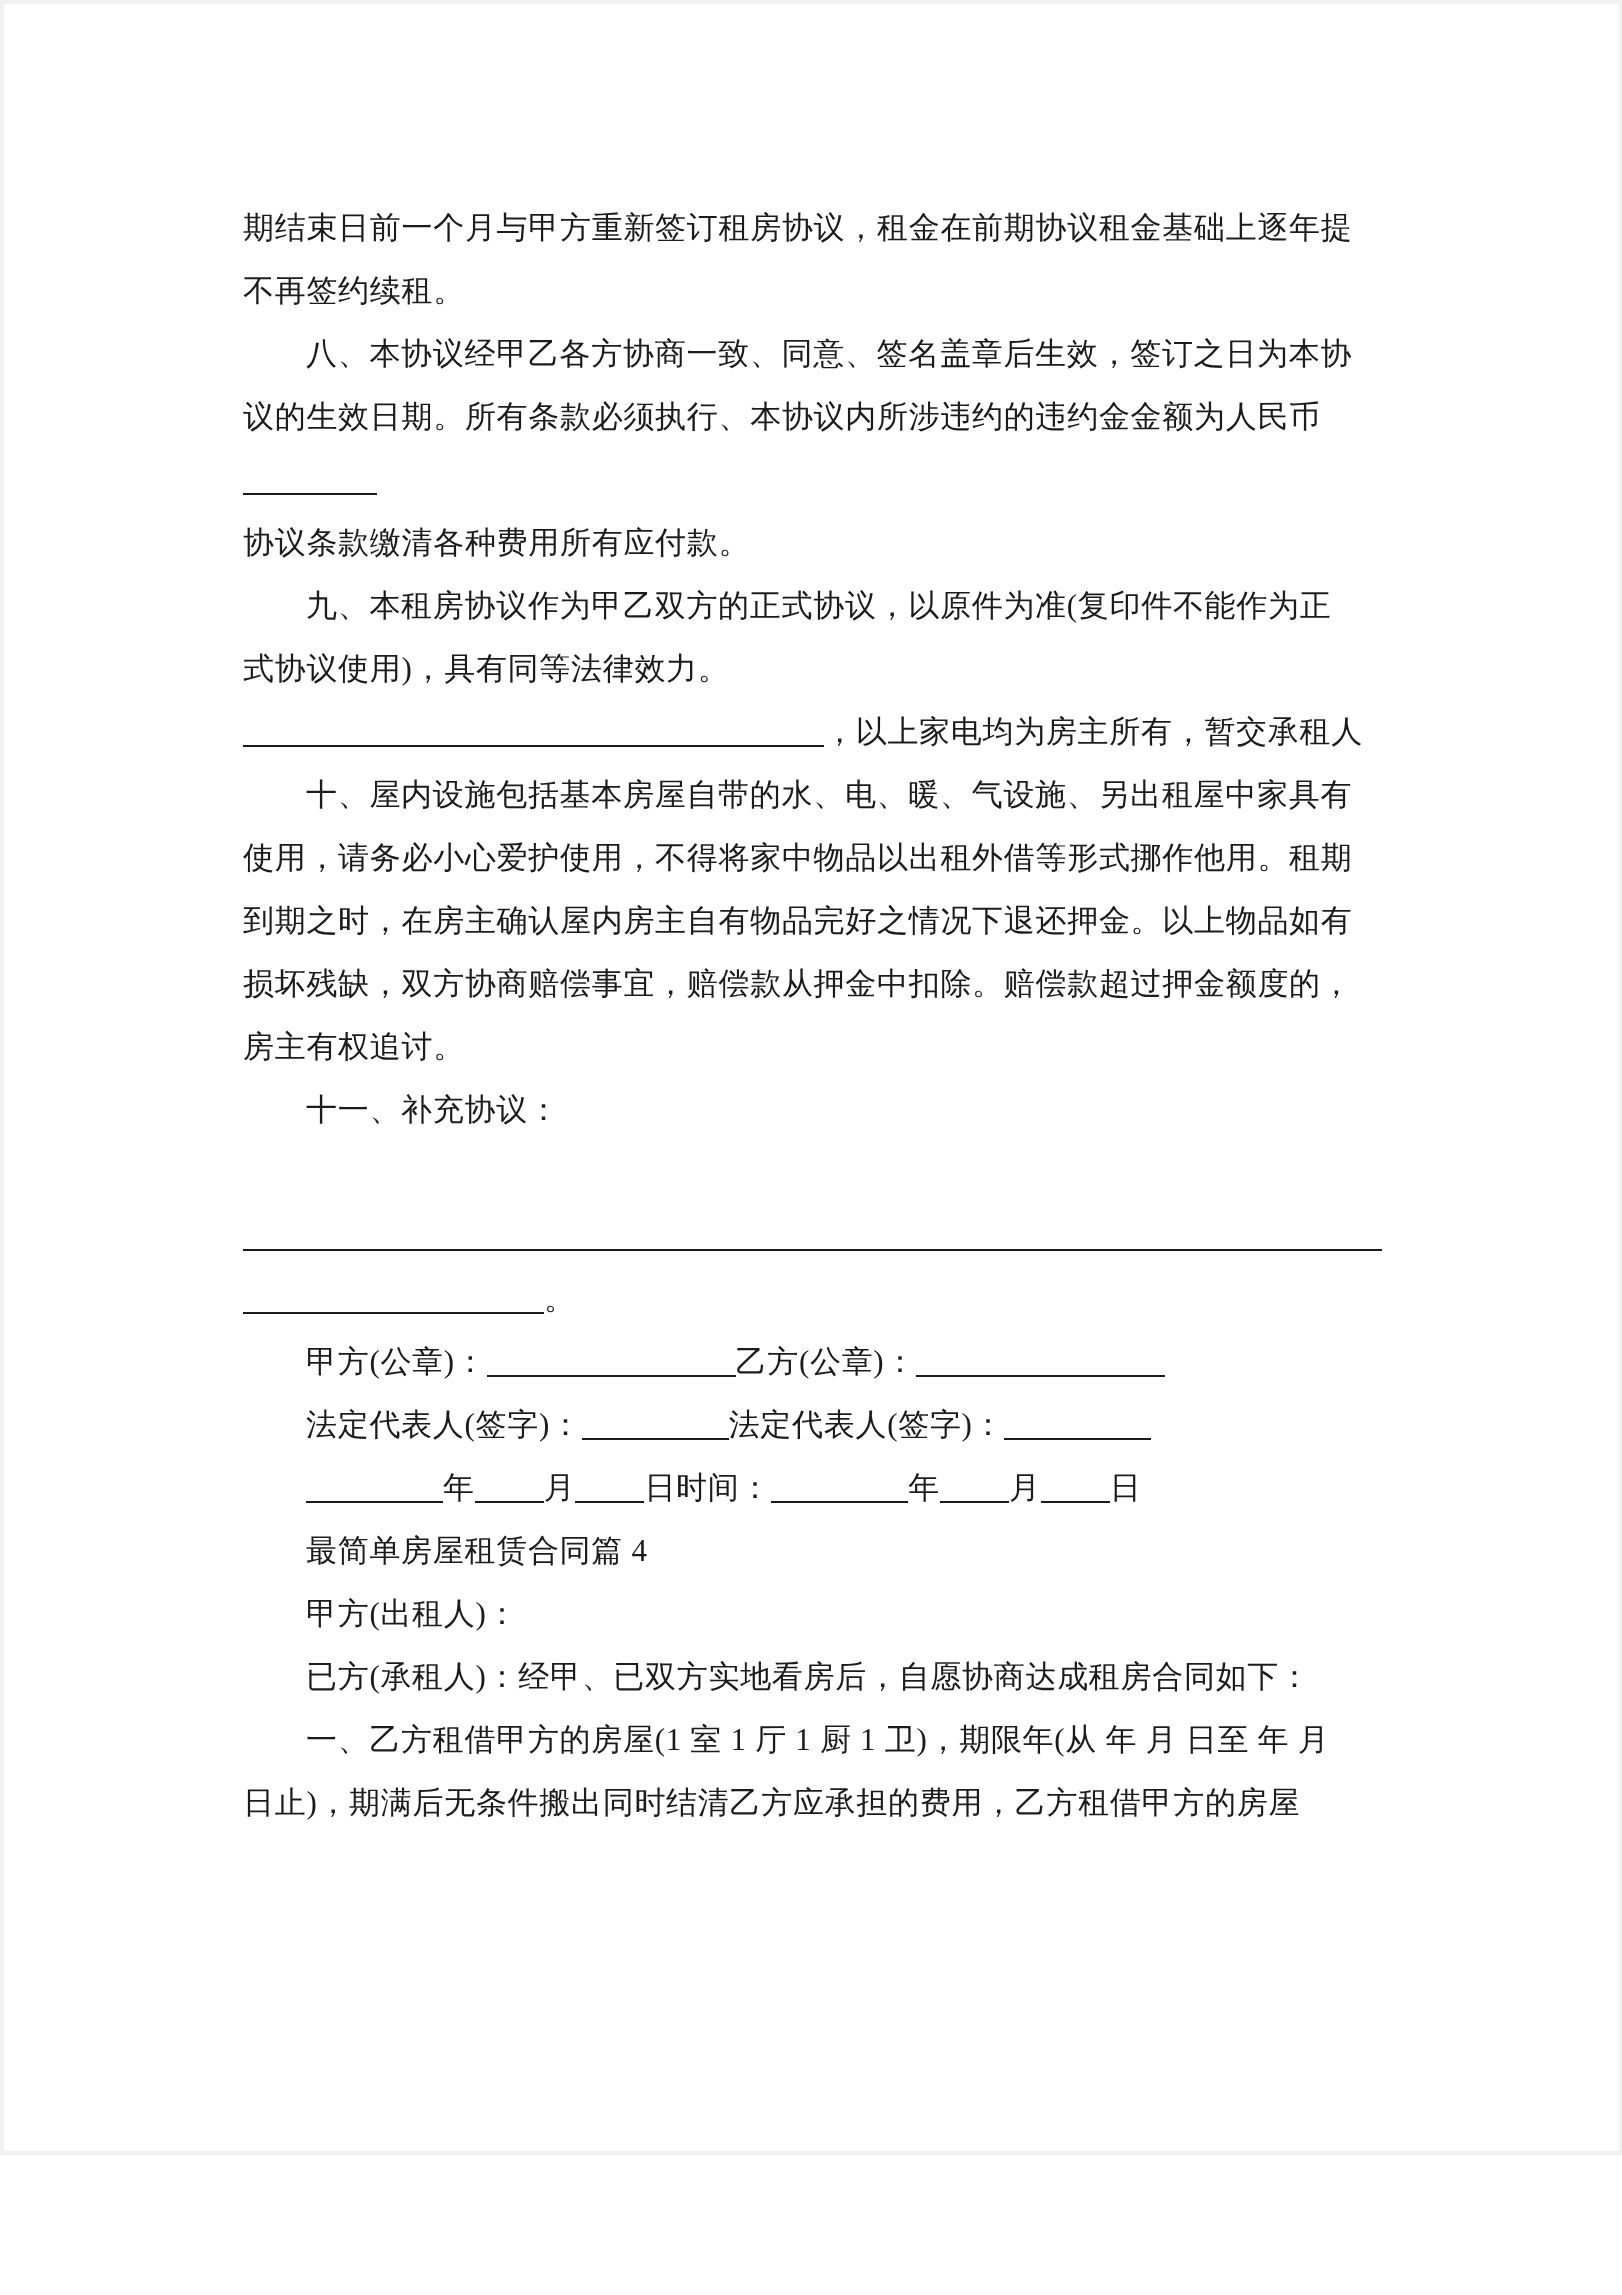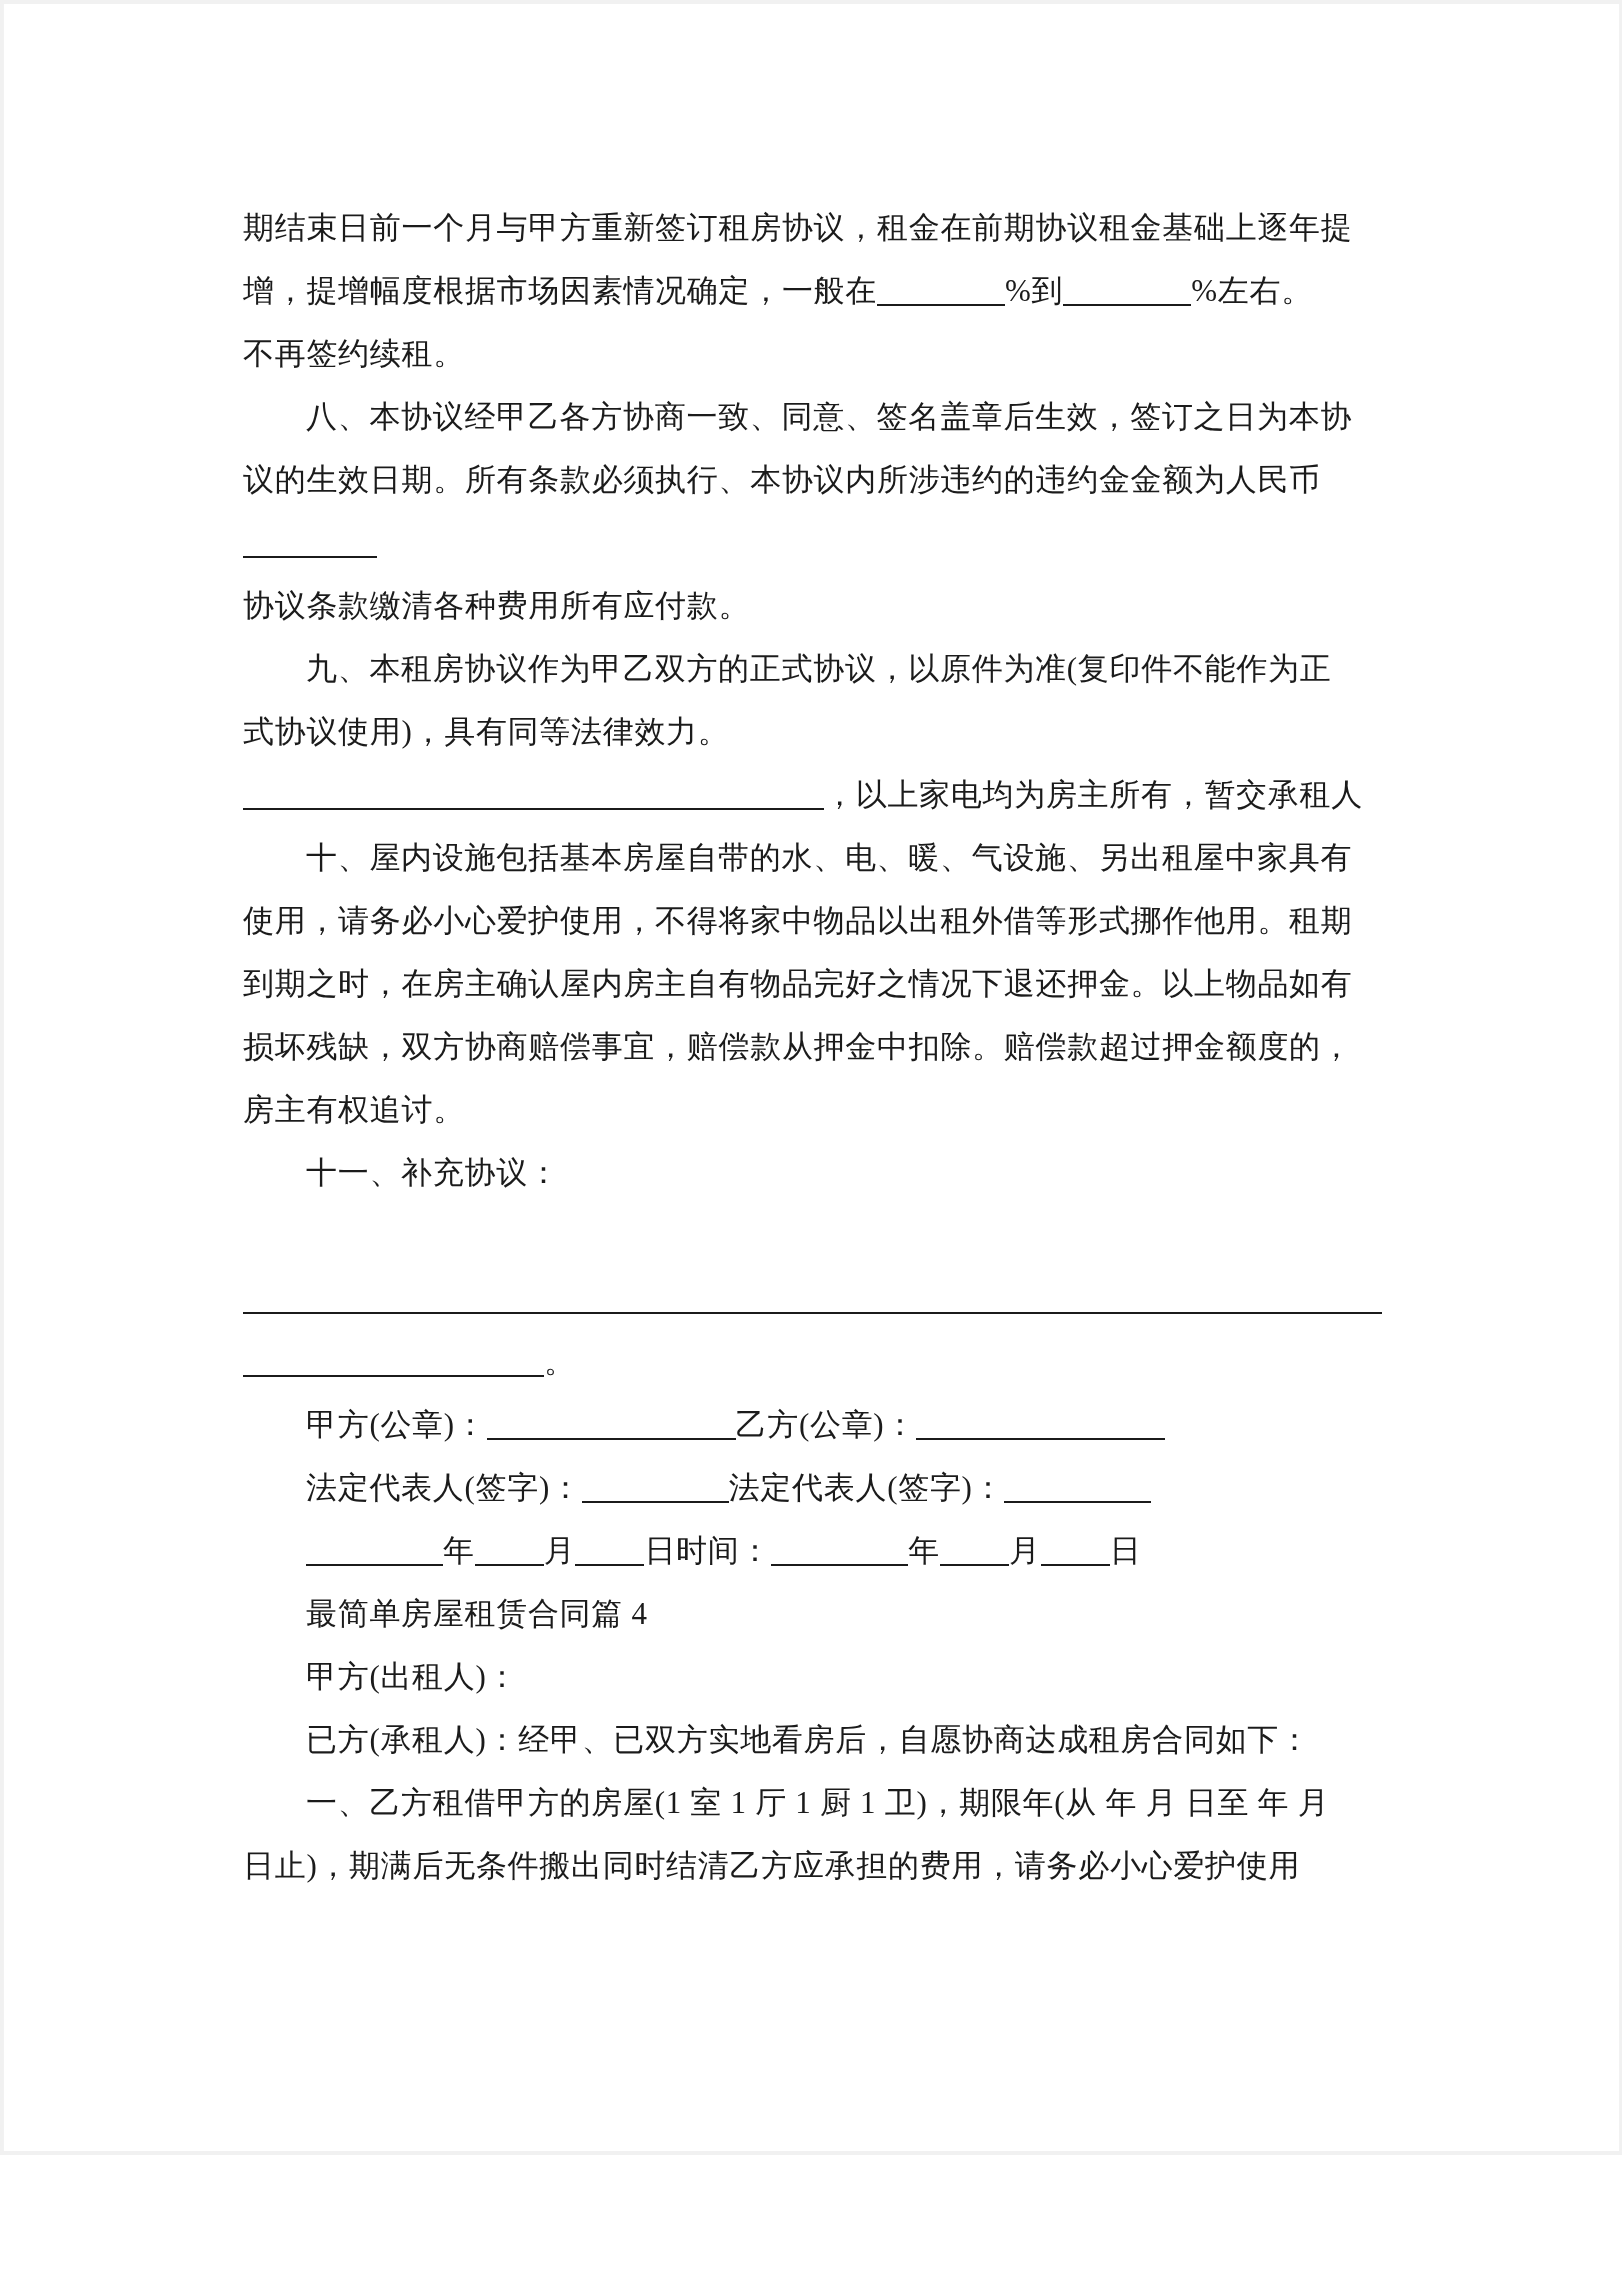--- a/index.html
+++ b/index.html
@@ -51,21 +51,20 @@
   .b-md    { width: 69px; }
   .b-supp  { width: 301px; }
   .b-full  { width: 1139px; }
 </style>
 </head>
 <body>
 
 <div class="page">
   <main class="doc" id="doc" style="color: rgb(27, 27, 27);">
       <div class="line"><span class="run">期结束日前一个月与甲方重新签订租房协议，租金在前期协议租金基础上逐年提</span></div>
-      <div class="line"><span class="run">增，提增幅度根据市场因素情况确定，一般在</span><span class="blank b-pct" style="border-bottom-color: rgb(27, 27, 27);"></span><span class="run">%到</span><span class="blank b-pct" style="border-bottom-color: rgb(27, 27, 27);"></span><span class="run">%左右。</span></div>
       <div class="line"><span class="run">不再签约续租。</span></div>
       <div class="line indent"><span class="run">八、本协议经甲乙各方协商一致、同意、签名盖章后生效，签订之日为本协</span></div>
       <div class="line"><span class="run">议的生效日期。所有条款必须执行、本协议内所涉违约的违约金金额为人民币</span></div>
       <div class="line"><span class="blank b-money" style="border-bottom-color: rgb(27, 27, 27);"></span></div>
       <div class="line"><span class="run">协议条款缴清各种费用所有应付款。</span></div>
       <div class="line indent"><span class="run">九、本租房协议作为甲乙双方的正式协议，以原件为准(复印件不能作为正</span></div>
       <div class="line"><span class="run">式协议使用)，具有同等法律效力。</span></div>
       <div class="line"><span class="blank b-items" style="border-bottom-color: rgb(27, 27, 27);"></span><span class="run">，以上家电均为房主所有，暂交承租人</span></div>
       <div class="line indent"><span class="run">十、屋内设施包括基本房屋自带的水、电、暖、气设施、另出租屋中家具有</span></div>
       <div class="line"><span class="run">使用，请务必小心爱护使用，不得将家中物品以出租外借等形式挪作他用。租期</span></div>
@@ -76,16 +75,16 @@
       <div class="line"></div>
       <div class="line"><span class="blank b-full" style="border-bottom-color: rgb(27, 27, 27);"></span></div>
       <div class="line"><span class="blank b-supp" style="border-bottom-color: rgb(27, 27, 27);"></span><span class="run">。</span></div>
       <div class="line indent"><span class="run">甲方(公章)：</span><span class="blank b-seal" style="border-bottom-color: rgb(27, 27, 27);"></span><span class="run">乙方(公章)：</span><span class="blank b-seal" style="border-bottom-color: rgb(27, 27, 27);"></span></div>
       <div class="line indent"><span class="run">法定代表人(签字)：</span><span class="blank b-sign" style="border-bottom-color: rgb(27, 27, 27);"></span><span class="run">法定代表人(签字)：</span><span class="blank b-sign" style="border-bottom-color: rgb(27, 27, 27);"></span></div>
       <div class="line indent"><span class="blank b-year" style="border-bottom-color: rgb(27, 27, 27);"></span><span class="run">年</span><span class="blank b-md" style="border-bottom-color: rgb(27, 27, 27);"></span><span class="run">月</span><span class="blank b-md" style="border-bottom-color: rgb(27, 27, 27);"></span><span class="run">日时间：</span><span class="blank b-year" style="border-bottom-color: rgb(27, 27, 27);"></span><span class="run">年</span><span class="blank b-md" style="border-bottom-color: rgb(27, 27, 27);"></span><span class="run">月</span><span class="blank b-md" style="border-bottom-color: rgb(27, 27, 27);"></span><span class="run">日</span></div>
       <div class="line indent"><span class="run">最简单房屋租赁合同篇 4</span></div>
       <div class="line indent"><span class="run">甲方(出租人)：</span></div>
       <div class="line indent"><span class="run">已方(承租人)：经甲、已双方实地看房后，自愿协商达成租房合同如下：</span></div>
       <div class="line indent"><span class="run">一、乙方租借甲方的房屋(1 室 1 厅 1 厨 1 卫)，期限年(从 年 月 日至 年 月</span></div>
-      <div class="line"><span class="run">日止)，期满后无条件搬出同时结清乙方应承担的费用，请务必小心爱护使用</span></div>
+      <div class="line"><span class="run">日止)，期满后无条件搬出同时结清乙方应承担的费用，乙方租借甲方的房屋</span></div>
     </main>
 </div>
 
 
 </body></html>

